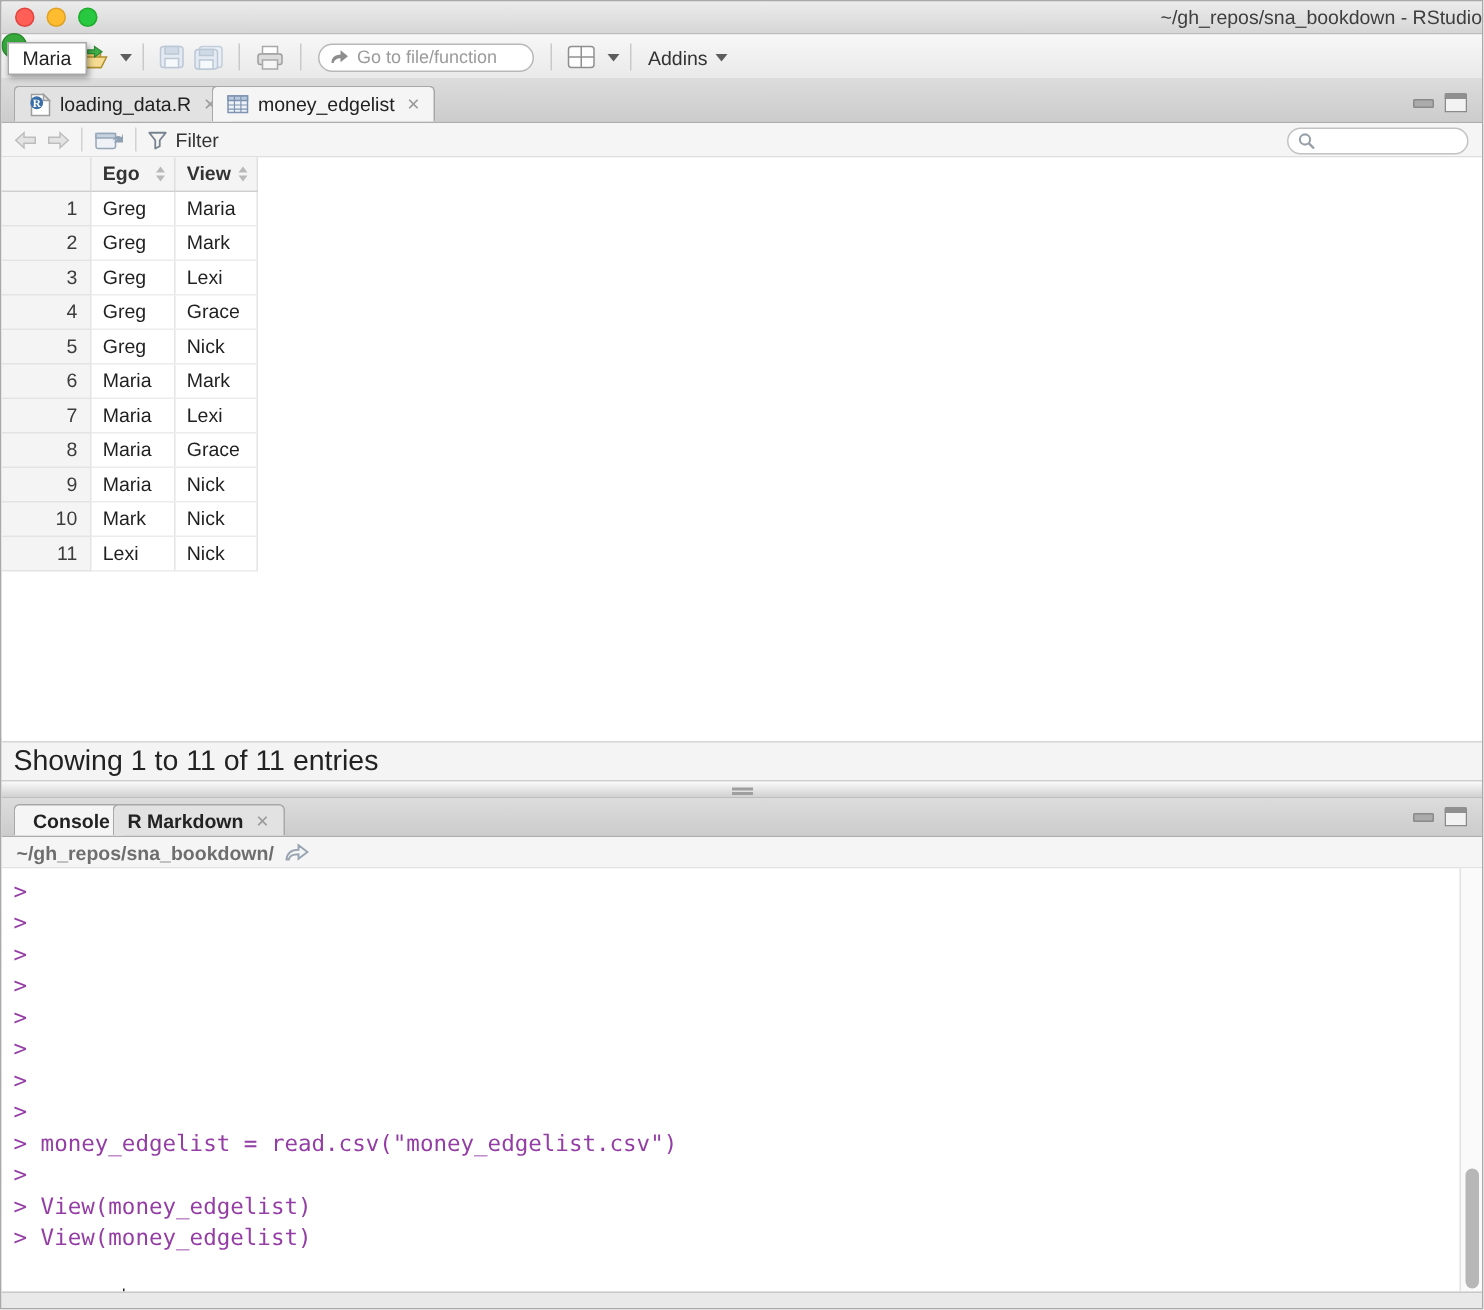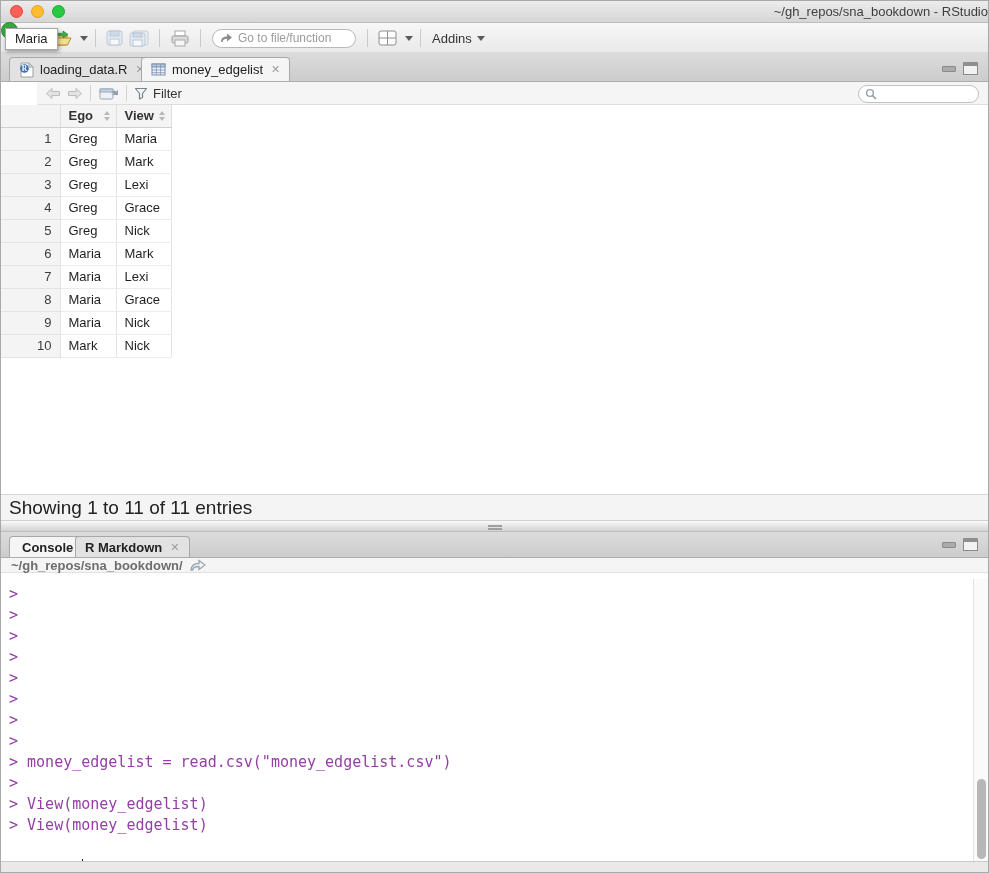--- a/index.html
+++ b/index.html
@@ -46,21 +46,21 @@
     font-size:13px; color:#222; background:#e2e2e2; }
   .tab.active { background:#f5f5f5; }
   .tab .close { color:#9a9a9a; font-size:11px; margin-left:2px; }
   .panebtns { position:absolute; right:10px; display:flex; align-items:center; gap:7px; }
   .btn-min { width:14px; height:6px; background:#ababab; border:1px solid #8a8a8a; border-radius:1px; }
   .btn-max { width:15px; height:13px; background:#f2f2f2; border:1px solid #8a8a8a; border-top:4px solid #8f8f8f; border-radius:1px; }
 
   
   .src-tabbar { top:51px; height:30px; }
   .viewer-toolbar { position:absolute; left:0; right:0; top:81px; height:23px; background:#f5f5f5;
-    border-bottom:1px solid #dedede; display:flex; align-items:center; padding:0 8px;margin-left:36px; }
+    border-bottom:1px solid #dedede; display:flex; align-items:center; padding:0 8px; }
   .vt-sep { width:1px; height:16px; background:#d2d2d2; margin:0 7px; }
   .filter-label { font-size:13px; color:#333; margin-left:5px; }
   .search-box { position:absolute; right:9px; top:3px; width:121px; height:18px; background:#fff;
     border:1px solid #c2c2c2; border-radius:9px; display:flex; align-items:center; padding:0 6px; }
   .search-box input { border:none; outline:none; width:100%; font-size:12px; background:transparent;
     font-family:"Liberation Sans",sans-serif; }
 
   
   .grid-wrap { position:absolute; left:0; top:104px; right:0; bottom:380px; background:#fff; }
   table.datagrid { border-collapse:collapse; font-size:13px; }
@@ -79,21 +79,21 @@
     border-top:1px solid #d6d6d6; display:flex; align-items:center; padding:0 8px; font-size:19px; color:#222; }
 
   
   .splitter { position:absolute; left:0; right:0; top:519px; height:12px;
     background:linear-gradient(#fafafa,#d2d2d2); border-top:1px solid #cfcfcf; border-bottom:1px solid #bdbdbd; }
   .grip { position:absolute; left:487px; top:4px; width:14px; height:5px;
     border-top:2px solid #9f9f9f; border-bottom:2px solid #9f9f9f; }
 
   
   .con-tabbar { top:531px; height:26px; }
-  .wd-bar { position:absolute; left:0; right:0; top:557px; height:15px; background:#f5f5f5;
+  .wd-bar { position:absolute; left:0; right:0; top:557px; height:21px; background:#f5f5f5;
     border-bottom:1px solid #e2e2e2; display:flex; align-items:center; padding:0 10px; gap:7px; }
   .wd-text { font-size:13px; font-weight:600; color:#6e6e6e; }
   .console-body { position:absolute; left:0; right:0; top:578px; bottom:11px; background:#fff;
     font-family:"DejaVu Sans Mono",monospace; font-size:15px; color:#943EA5; padding:5px 0 0 8px; overflow:hidden; }
   .cline { height:21px; line-height:21px; white-space:pre; }
   .cursor { display:inline-block; width:1px; height:15px; background:#222; vertical-align:-2px; margin-left:10px; }
 
   
   .scrollbar { position:absolute; right:0; top:578px; bottom:11px; width:15px; background:#fafafa;
     border-left:1px solid #e2e2e2; }
@@ -338,20 +338,25 @@
             <td class="col-ego">Maria</td>
             <td class="col-alter">Nick</td>
           </tr>
 
           <tr>
             <td class="rownum col-n">10</td>
             <td class="col-ego">Mark</td>
             <td class="col-alter">Nick</td>
           </tr>
 
+          <tr>
+            <td class="rownum col-n">11</td>
+            <td class="col-ego">Lexi</td>
+            <td class="col-alter">Nick</td>
+          </tr>
         </tbody>
     </table>
   </div>
 
   <div class="status-bar">
     <span>Showing 1 to 11 of 11 entries</span>
   </div>
 
   <div class="splitter">
     <div class="grip"></div>

